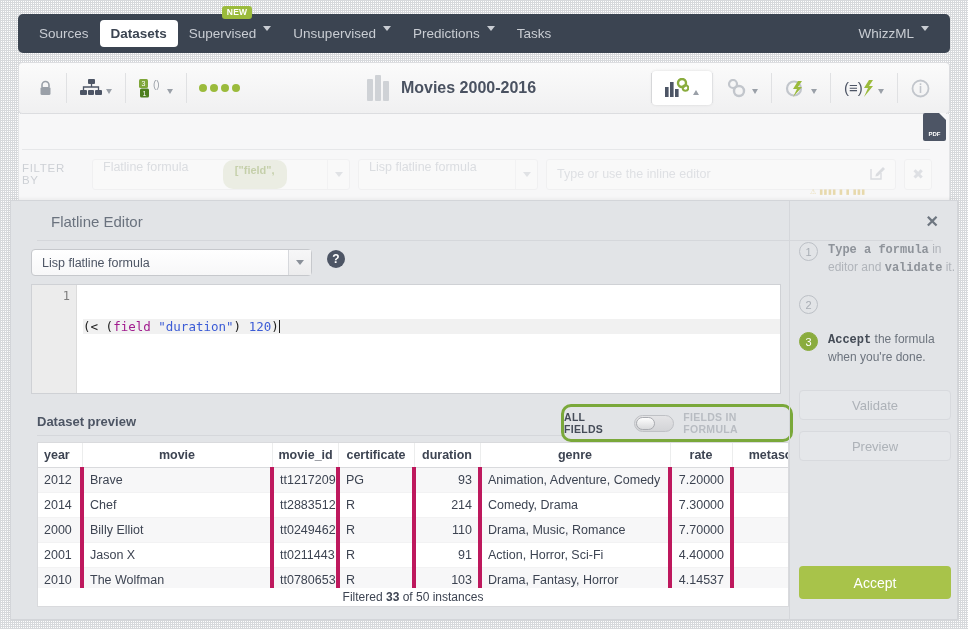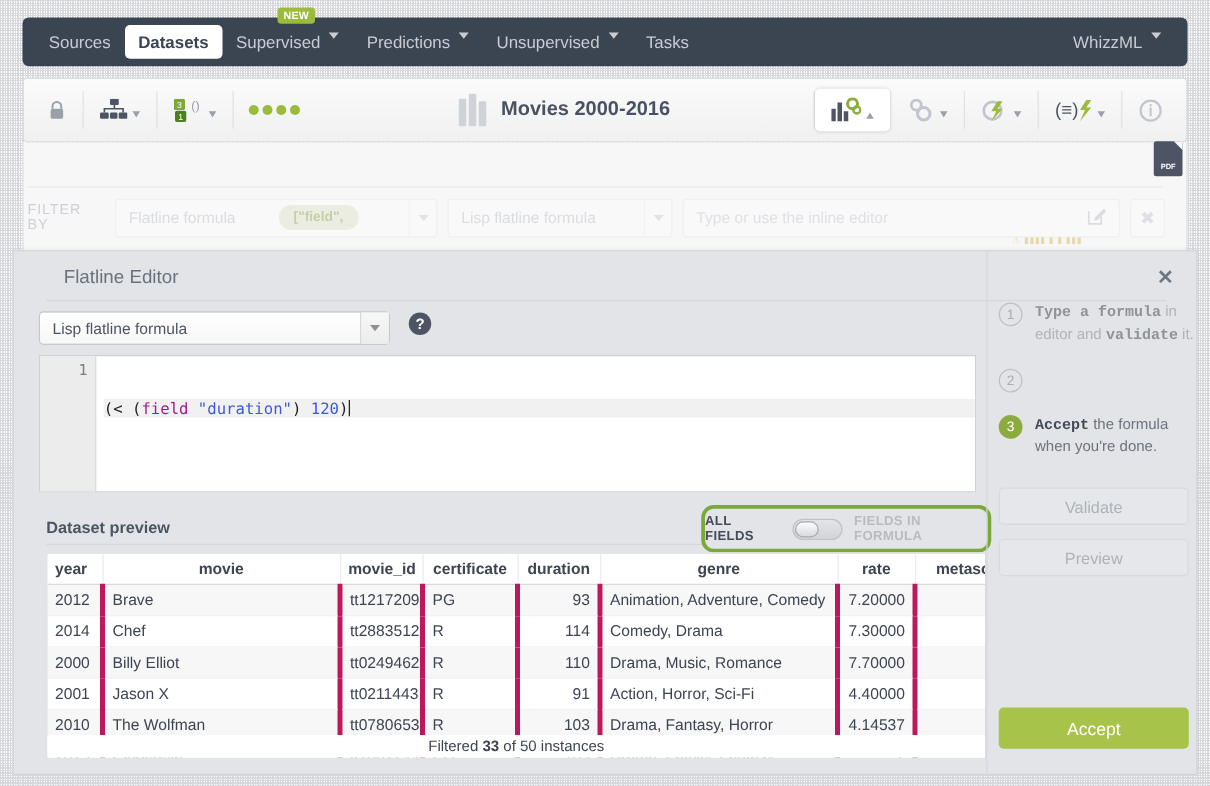--- a/index.html
+++ b/index.html
@@ -135,21 +135,21 @@
   
   .filter-row {
     position: absolute; left: 22px; top: 158px;
     width: 910px; height: 32px;
     display: flex; align-items: center; gap: 8px;
     opacity: .45;
   }
   .filter-label { font-size: 11.5px; color: #9aa1ab; letter-spacing: .7px; width: 62px; }
   .sel-box {
     height: 31px; background: #fcfcfc; border: 1px solid #e8e8ea;
-    border-radius: 3px; display: flex; align-items: center;
+    border-radius: 3px; display: flex; 
     font-size: 12.5px; color: #b9bec5; padding-left: 10px;
     position: relative;
   }
   .sel-arrow {
     width: 22px; height: 29px; border-left: 1px solid #ececed;
     display: flex; align-items: center; justify-content: center;
     margin-left: auto;
   }
   .sel-arrow i {
     width: 0; height: 0;
@@ -366,25 +366,25 @@
     </div>
     <div class="nav-item active">
       <span>Datasets</span>
     </div>
     <div class="nav-item">
       <span class="badge-new">NEW</span>
       <span>Supervised</span>
       <span class="caret-down"></span>
     </div>
     <div class="nav-item">
+      <span>Unsupervised</span>
+      <span class="caret-down"></span>
+    </div>
+    <div class="nav-item">
       <span>Predictions</span>
-      <span class="caret-down"></span>
-    </div>
-    <div class="nav-item">
-      <span>Unsupervised</span>
       <span class="caret-down"></span>
     </div>
     <div class="nav-item">
       <span>Tasks</span>
     </div>
     <div class="nav-item nav-right">
       <span>WhizzML</span>
       <span class="caret-down"></span>
     </div>
   </div>
@@ -580,21 +580,21 @@
               <td class="num">93</td>
               <td>Animation, Adventure, Comedy</td>
               <td class="num">7.20000</td>
               <td class="num">69</td>
             </tr>
             <tr>
               <td>2014</td>
               <td>Chef</td>
               <td>tt2883512</td>
               <td>R</td>
-              <td class="num">114</td>
+              <td class="num">214</td>
               <td>Comedy, Drama</td>
               <td class="num">7.30000</td>
               <td class="num">68</td>
             </tr>
             <tr>
               <td>2000</td>
               <td>Billy Elliot</td>
               <td>tt0249462</td>
               <td>R</td>
               <td class="num">110</td>

